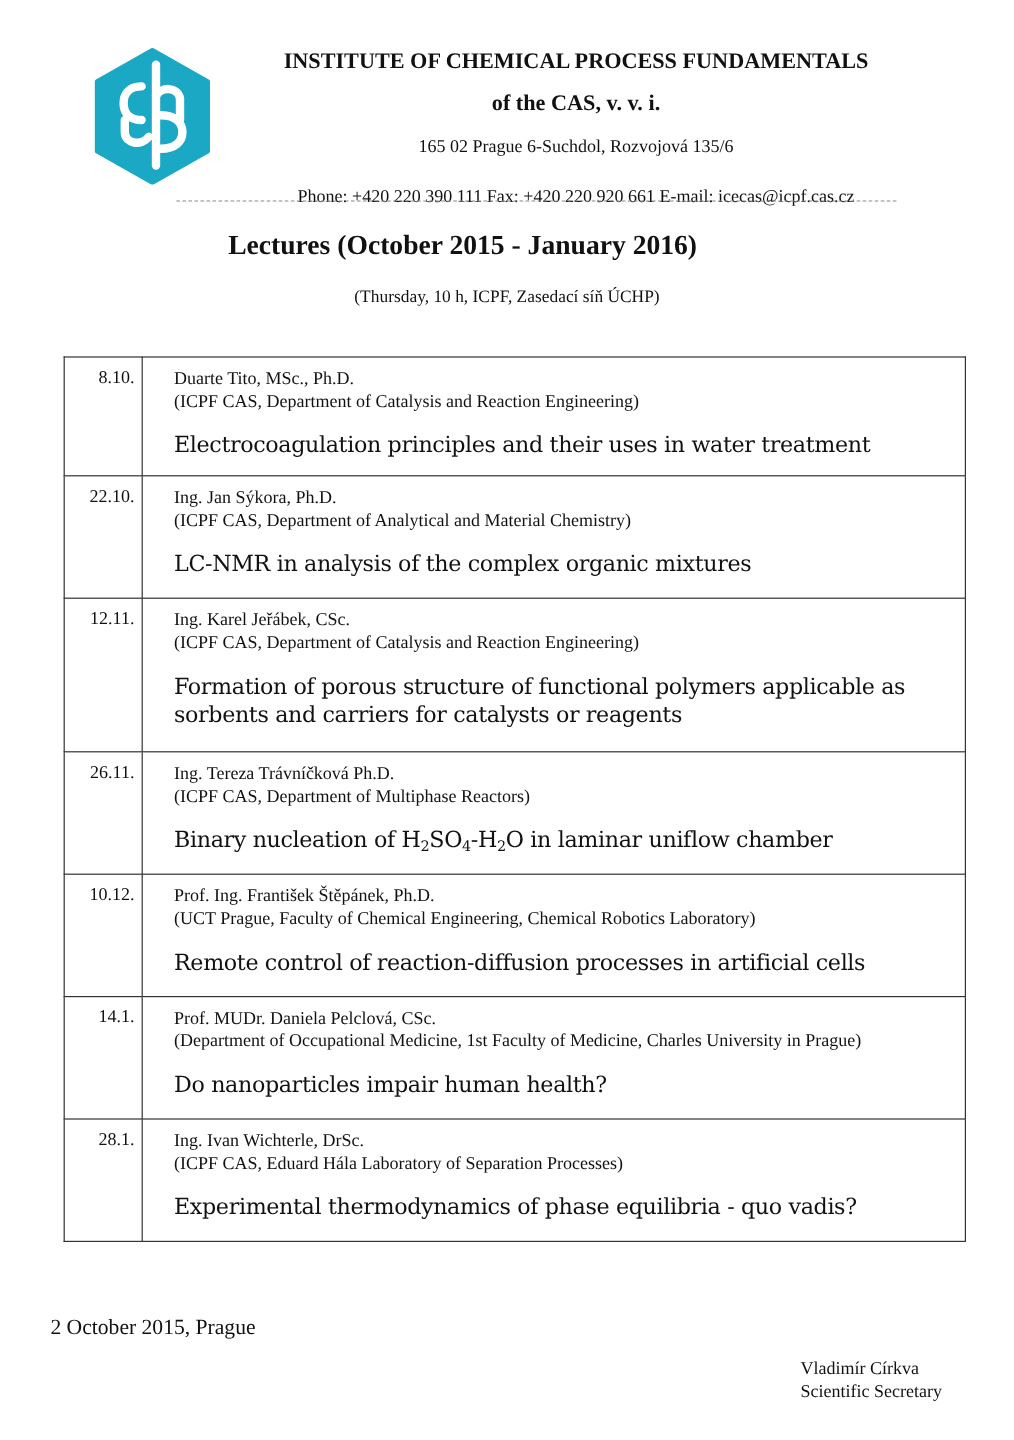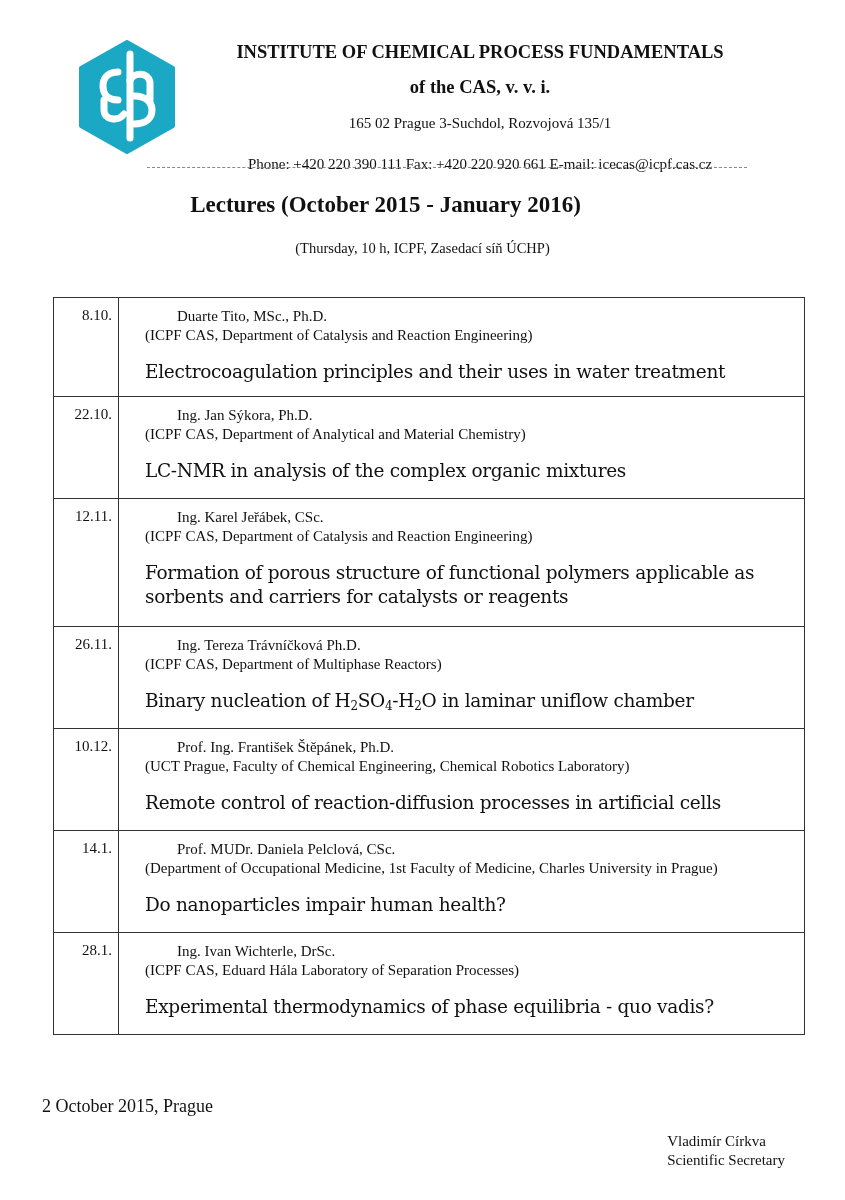--- a/index.html
+++ b/index.html
@@ -17,21 +17,21 @@
     .title { position: absolute; left: 0; width: 771px; top: 191px; text-align: center;
       font-weight: bold; font-size: 23px; line-height: 28px; }
     .subtitle { position: absolute; left: 0; width: 845px; top: 239px; text-align: center;
       font-size: 14.5px; line-height: 18px; }
     table.lectures { position: absolute; left: 53px; top: 297px; width: 752px;
       border-collapse: collapse; padding-left: 40px; }
     table.lectures td { border: 1.5px solid #333; vertical-align: top; padding: 0; }
     td.date { width: 58px; text-align: right; padding-right: 6px !important;
       font-size: 15px; padding-top: 9px !important; }
     td.info { padding-left: 26px !important; padding-top: 9px !important; padding-bottom: 10px !important; }
-    .speaker { font-size: 15px; line-height: 19px; margin-left: 32px; }
+    .speaker { font-size: 15px; line-height: 19px; }
     .affil { font-size: 15px; line-height: 19px; white-space: nowrap; }
     .lecture-title { font-family: "DejaVu Serif", "Liberation Serif", serif; font-size: 18.5px;
       line-height: 24px; margin-top: 15px; letter-spacing: -0.3px; }
     .lecture-title sub { font-size: 12px; vertical-align: -3px; line-height: 0; }
     .footer-left { position: absolute; left: 42px; top: 1096px; font-size: 18px; }
     .footer-right { position: absolute; right: 60px; top: 1132px; font-size: 15px; text-align: left; line-height: 19px; }
   </style>
 </head>
 <body>
 
@@ -42,21 +42,21 @@
     <path d="M40 32 C28 32 25 40 25 46 C25 52 28 60 40 60"></path>
     <path d="M52 40 C56 32 70 32 72 42 L72 60"></path>
     <path d="M26 60 L26 70 C26 80 40 82 46 74"></path>
     <path d="M56 56 C70 56 74 64 74 70 C74 78 68 84 56 84"></path>
   </g>
 </svg>
 
 <div class="header">
   <div class="inst-name">INSTITUTE OF CHEMICAL PROCESS FUNDAMENTALS</div>
   <div class="inst-sub">of the CAS, v. v. i.</div>
-  <div class="addr">165 02 Prague 3-Suchdol, Rozvojová 135/1</div>
+  <div class="addr">165 02 Prague 6-Suchdol, Rozvojová 135/6</div>
   <div class="contact">Phone: +420 220 390 111 Fax: +420 220 920 661 E-mail: icecas@icpf.cas.cz</div>
 </div>
 <div class="dash-line"></div>
 
 <div class="title">Lectures (October 2015 - January 2016)</div>
 <div class="subtitle">(Thursday, 10 h, ICPF, Zasedací síň ÚCHP)</div>
 
 <table class="lectures">
   <tbody>
       <tr>

